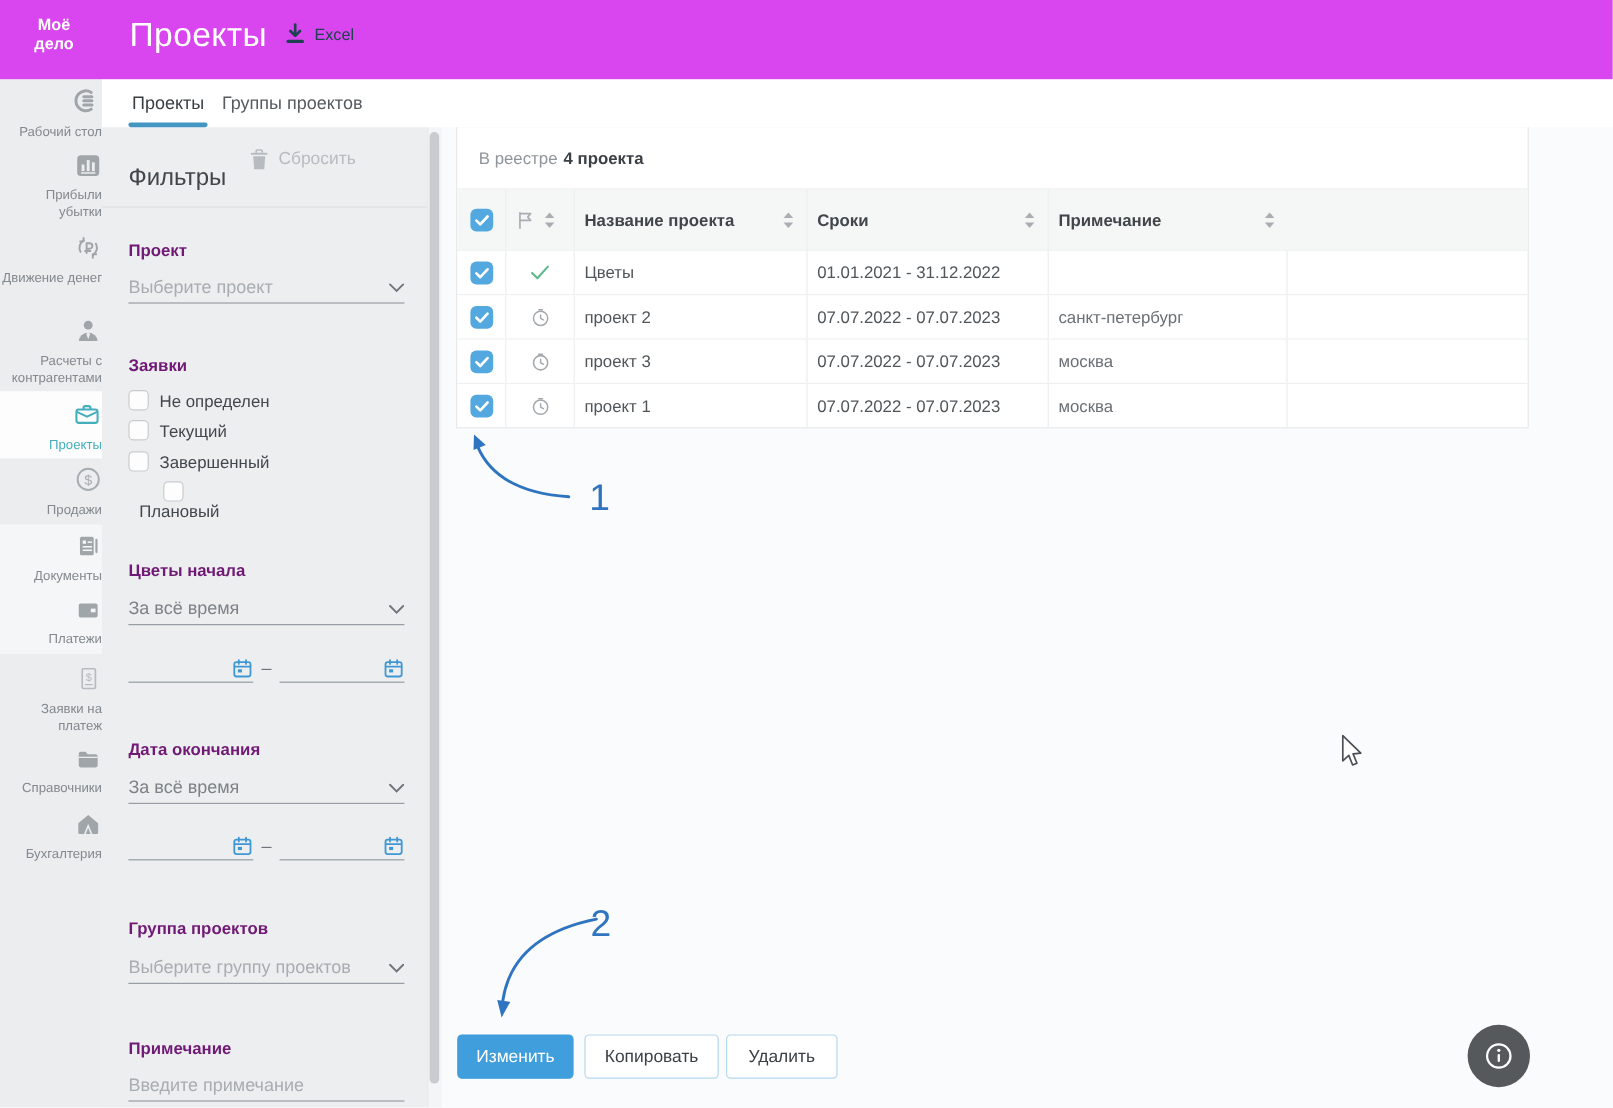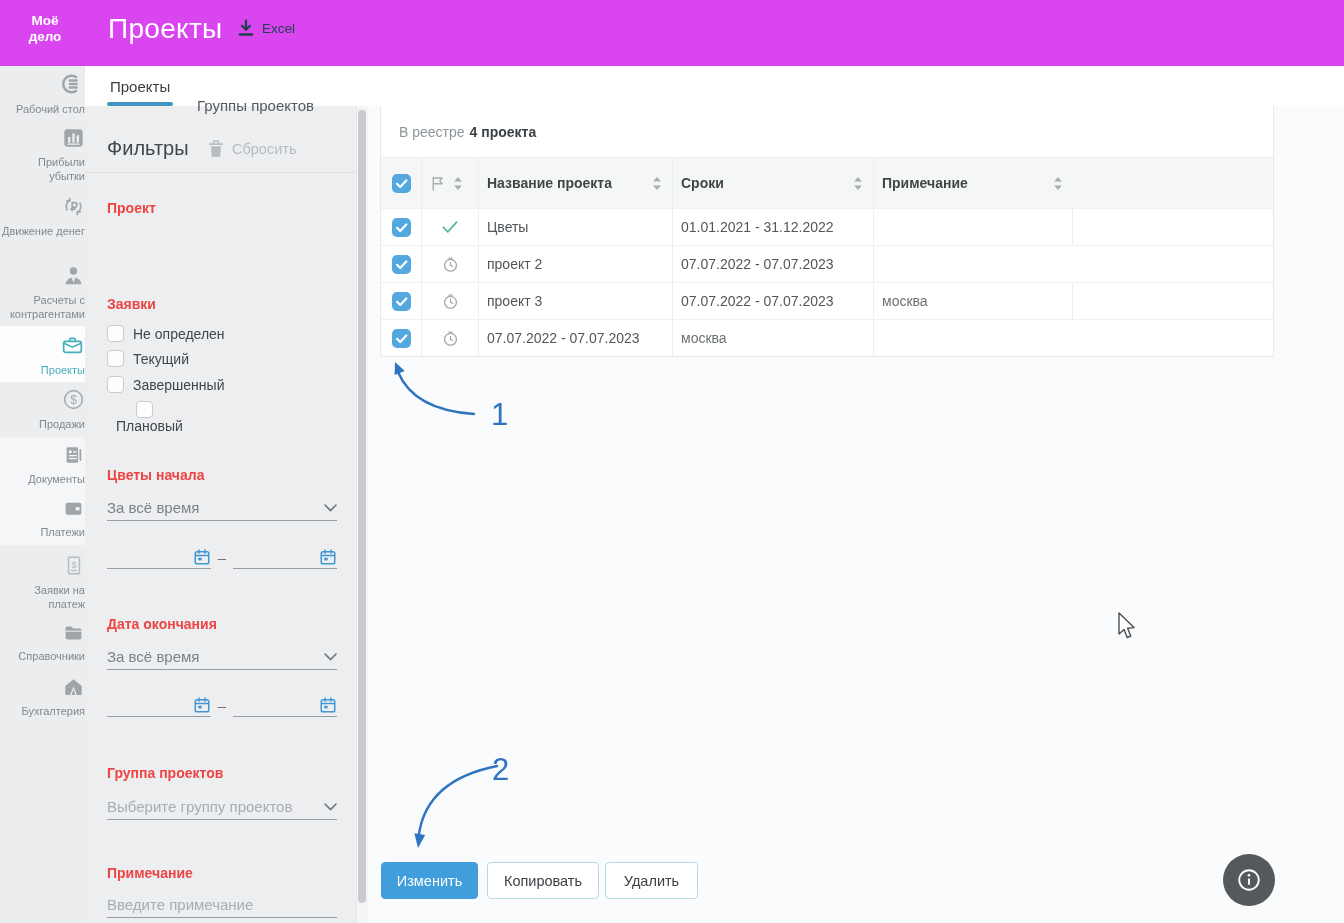--- a/index.html
+++ b/index.html
@@ -25,24 +25,24 @@
   .sidebar { left:0; top:66px; width:85px; height:857px; background:#ebedef; z-index:10; }
   .sb-block { position:absolute; left:0; width:85px; }
   .sb-item { position:absolute; left:0; width:85px; text-align:right; cursor:pointer; }
   .sb-item svg { display:inline-block; }
   .sb-lb { font-size:11px; color:#83898e; line-height:1.3; margin-top:2px; }
   .sb-item.active .sb-lb { color:#45aebd; }
 
   
   .fpanel { left:85px; top:106px; width:271px; height:817px; background:#eceef0; z-index:5; }
   .f-title { left:107px; top:137px; font-size:20px; font-weight:500; color:#42474c; }
-  .f-reset { left:208px; top:140px; display:flex; align-items:center; gap:8px; cursor:pointer; }
+  .f-reset { left:208px; top:124px; display:flex; align-items:center; gap:8px; cursor:pointer; }
   .f-reset span { font-size:14.5px; color:#b7bcc0; }
   .f-divider { left:85px; top:172px; width:271px; height:1px; background:#dee0e2; }
-  .f-label { position:absolute; left:107px; font-size:14px; font-weight:700; color:#ef4444; }
+  .f-label { position:absolute; left:107px; font-size:14px; font-weight:700; color:#701a75; }
   .f-select { position:absolute; left:107px; width:230px; height:26px; display:flex; align-items:center; justify-content:space-between; border-bottom:1px solid #979da2; cursor:pointer; }
   .f-ph { font-size:15px; color:#a8adb2; }
   .f-check-row { position:absolute; left:107px; display:flex; align-items:center; cursor:pointer; }
   .f-checkbox { width:17px; height:17px; background:#fdfdfd; border:1px solid #c9ccce; border-radius:4px; }
   .f-check-row span { margin-left:9px; font-size:14px; color:#42474c; }
   .f-daterange { position:absolute; left:107px; width:230px; height:24px; display:flex; align-items:flex-end; }
   .f-datefield { width:104px; height:24px; display:flex; align-items:center; justify-content:flex-end; border-bottom:1px solid #979da2; cursor:text; }
   .f-dash { width:22px; text-align:center; font-size:15px; color:#6f757a; padding-bottom:3px; }
 
   
@@ -97,21 +97,21 @@
       </svg>
       <span>Excel</span>
     </div>
   </div>
 
   <div class="abs tabbar">
     <div class="tab active" style="left:25px;">
       <span>Проекты</span>
       <div class="tab-underline"></div>
     </div>
-    <div class="tab" style="left:112px;margin-top:19px;">
+    <div class="tab" style="left:100px;">
       <span>Группы проектов</span>
     </div>
   </div>
 
   <div class="abs sidebar">
     <div class="sb-block" style="top:260px; height:56px; background:#fdfdfe;"></div>
     <div class="sb-block" style="top:371px; height:108px; background:#f5f6f7;"></div>
 
     <div class="sb-item" style="top:6px;">
       <svg width="26" height="24" viewBox="0 0 24 24">
@@ -225,20 +225,26 @@
     <svg width="16" height="18" viewBox="0 0 16 18">
       <rect x="1" y="3.2" width="14" height="1.8" rx="0.9" fill="#b7bcc0"></rect>
       <path d="M5.5 3.2 V1.8 a0.8 0.8 0 0 1 0.8-0.8 h3.4 a0.8 0.8 0 0 1 0.8 0.8 V3.2" fill="none" stroke="#b7bcc0" stroke-width="1.4"></path>
       <path d="M3 6.2 h10 L12.2 17 H3.8 Z" fill="#b7bcc0"></path>
     </svg>
     <span>Сбросить</span>
   </div>
   <div class="abs f-divider" style="z-index:6;"></div>
 
   <div class="f-label abs" style="top:200px; z-index:6;">Проект</div>
+  <div class="f-select abs" style="top:227px; z-index:6;">
+    <span class="f-ph">Выберите проект</span>
+    <svg width="13" height="8" viewBox="0 0 13 8">
+      <path d="M1 1 L6.5 6.5 L12 1" fill="none" stroke="#6f757a" stroke-width="1.6" stroke-linecap="round"></path>
+    </svg>
+  </div>
 
   <div class="f-label abs" style="top:296px; z-index:6;">Заявки</div>
   <div class="f-check-row abs" style="top:325px; z-index:6;">
     <div class="f-checkbox"></div>
     <span>Не определен</span>
   </div>
   <div class="f-check-row abs" style="top:350px; z-index:6;">
     <div class="f-checkbox"></div>
     <span>Текущий</span>
   </div>
@@ -401,20 +407,21 @@
       </div>
       <div class="tc center">
         <svg width="19" height="19" viewBox="0 0 24 24">
           <circle cx="12" cy="13" r="7.5" fill="none" stroke="#a3a8ad" stroke-width="1.6"></circle>
           <path d="M12 9.4 V13 l3 1.6" fill="none" stroke="#a3a8ad" stroke-width="1.5" stroke-linecap="round"></path>
           <path d="M10 4 l4 0" stroke="#a3a8ad" stroke-width="1.5" stroke-linecap="round"></path>
         </svg>
       </div>
       <div class="tc cell-txt">проект 2</div>
       <div class="tc cell-txt">07.07.2022 - 07.07.2023</div>
+      <div class="tc cell-txt cell-grp">санкт-петербург</div>
       <div class="tc cell-txt"></div>
     </div>
 
     <div class="trow tbody-row">
       <div class="tc center">
         <span class="cb">
           <svg width="19" height="19" viewBox="0 0 19 19">
             <path d="M5 9.8 l3.2 3.2 L14.3 6.4" fill="none" stroke="#fff" stroke-width="2.2" stroke-linecap="round" stroke-linejoin="round"></path>
           </svg>
         </span>
@@ -440,20 +447,21 @@
           </svg>
         </span>
       </div>
       <div class="tc center">
         <svg width="19" height="19" viewBox="0 0 24 24">
           <circle cx="12" cy="13" r="7.5" fill="none" stroke="#a3a8ad" stroke-width="1.6"></circle>
           <path d="M12 9.4 V13 l3 1.6" fill="none" stroke="#a3a8ad" stroke-width="1.5" stroke-linecap="round"></path>
           <path d="M10 4 l4 0" stroke="#a3a8ad" stroke-width="1.5" stroke-linecap="round"></path>
         </svg>
       </div>
+      <div class="tc cell-txt">проект 1</div>
       <div class="tc cell-txt">07.07.2022 - 07.07.2023</div>
       <div class="tc cell-txt cell-grp">москва</div>
       <div class="tc cell-txt"></div>
     </div>
   </div>
 
   <svg class="abs" style="left:388px; top:358px; z-index:15;" width="100" height="64" viewBox="0 0 100 64">
     <path d="M86 56 Q 26 52 10 14" fill="none" stroke="#2e74c0" stroke-width="2.4" stroke-linecap="round"></path>
     <polygon points="7,4 16.8,12.9 6.6,17.1" fill="#2e74c0"></polygon>
   </svg>

